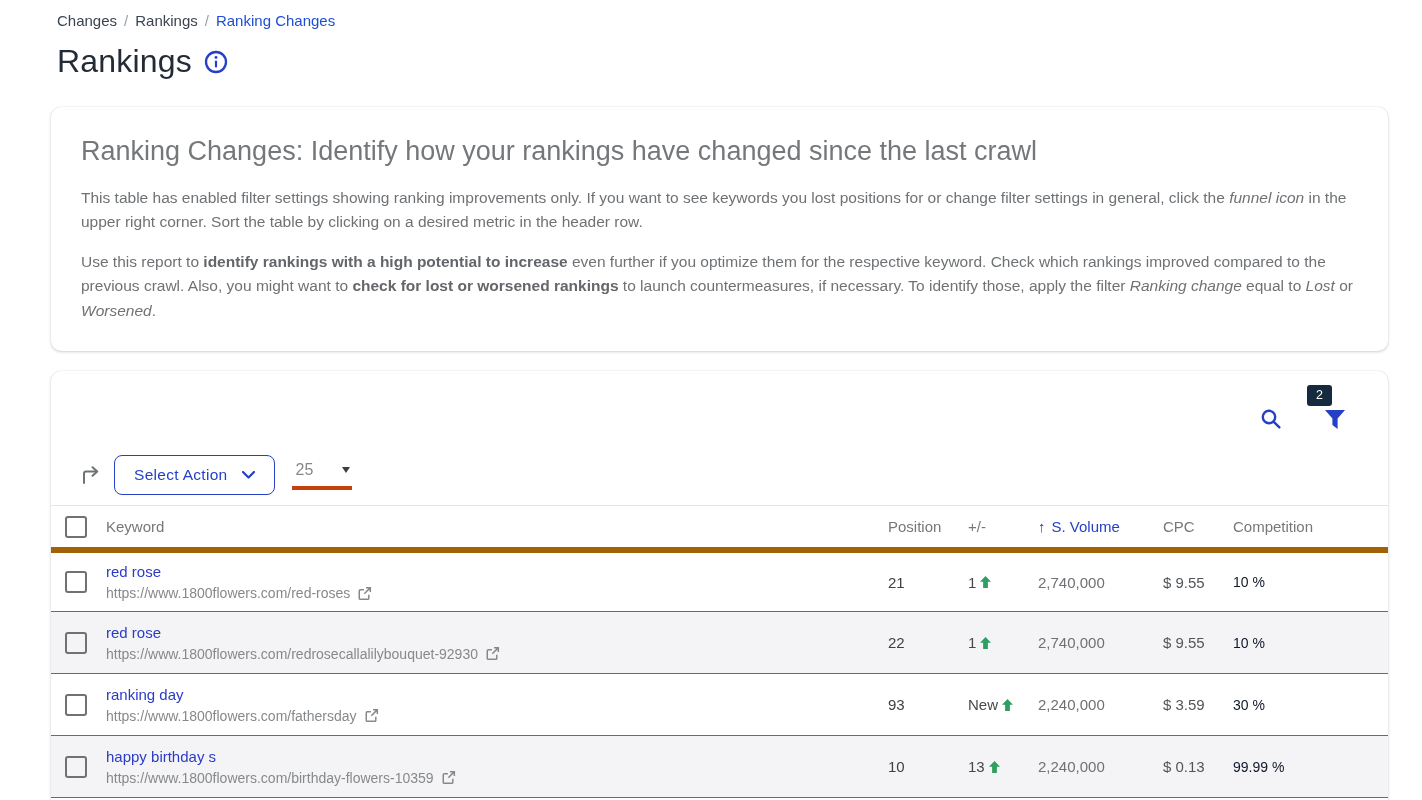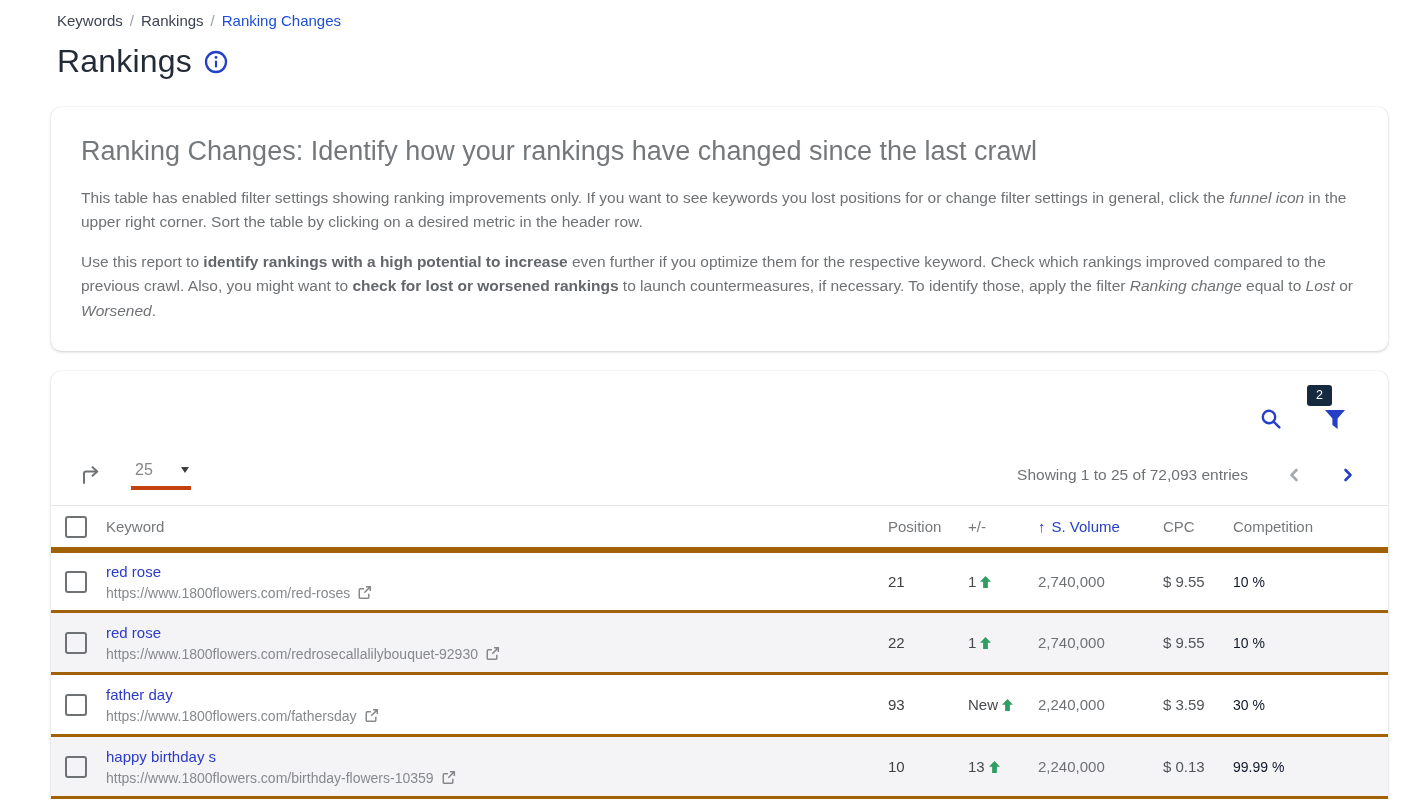--- a/index.html
+++ b/index.html
@@ -48,21 +48,21 @@
   .showing-text { font-size:15.5px; color:#6f7275; }
   .pg-chevron { margin-left:38px; cursor:default; display:flex; }
   .pg-chevron.active { cursor:pointer; }
 
   
   table { border-collapse:collapse; table-layout:fixed; width:100%; margin-top:9px; }
   col.c-check { width:55px; } col.c-kw { width:782px; } col.c-pos { width:80px; }
   col.c-chg { width:70px; } col.c-vol { width:125px; } col.c-cpc { width:70px; } col.c-comp { width:155px; }
   thead tr { height:44px; border-top:1px solid #e4e5e7; border-bottom:6px solid #a16207; }
   thead th { text-align:left; font-weight:400; font-size:15px; color:#75787b; vertical-align:middle; }
-  tbody tr { height:62px; border-bottom:3px solid #a16207; }
+  tbody tr { height:62px; border-bottom:1px solid #a16207; }
   tbody tr:nth-child(even) { background:#f4f4f6; }
   td { vertical-align:middle; }
   .cb { width:22px; height:22px; border:2px solid #6f7275; border-radius:3px; margin-left:14px; background:transparent; cursor:pointer; }
   .kw-link { color:#2b3bc7; font-size:15px; cursor:pointer; display:inline-block; margin-bottom:5px; }
   .url-line { display:flex; align-items:center; gap:7px; font-size:14px; color:#86898c; }
   .td-pos { font-size:15px; color:#404040; }
   .td-chg { font-size:15px; color:#45494c; }
   .chg-wrap { display:inline-flex; align-items:center; gap:4px; }
   .td-vol { font-size:15px; color:#6e7174; }
   .td-cpc { font-size:15px; color:#515559; }
@@ -70,21 +70,21 @@
   .sort-wrap { display:inline-flex; align-items:center; gap:6px; color:#2540c7; }
   .sort-arrow { font-size:15px; color:#2540c7; }
   .ext-icon { flex:0 0 auto; cursor:pointer; display:flex; }
 </style>
 </head>
 <body>
 
 <div class="page">
 
   <nav class="breadcrumb">
-    <span class="crumb-link">Keywords</span>
+    <span class="crumb-link">Changes</span>
     <span>/</span>
     <span class="crumb-link">Rankings</span>
     <span>/</span>
     <span class="crumb-current">Ranking Changes</span>
   </nav>
 
   <div class="page-title-row">
     <h1 class="page-title">Rankings</h1>
     <span style="display:flex;">
       <svg width="24" height="24" viewBox="0 0 24 24" fill="none">
@@ -118,38 +118,31 @@
       <span class="filter-badge">2</span>
     </div>
 
     <div class="action-row">
       <span class="share-icon">
         <svg width="22" height="22" viewBox="0 0 22 22" fill="none">
           <path d="M4 19 V9.5 Q4 7.5 6 7.5 H16" stroke="#6f7275" stroke-width="2" stroke-linecap="round" fill="none"></path>
           <path d="M12.5 3.2 L17.3 7.5 L12.5 11.8" stroke="#6f7275" stroke-width="2" stroke-linecap="round" stroke-linejoin="round" fill="none"></path>
         </svg>
       </span>
+      <button class="select-action-btn">
+        <span>Select Action</span>
+        <svg width="13" height="8" viewBox="0 0 13 8" fill="none">
+          <path d="M1 1 L6.5 6.5 L12 1" stroke="#2540c7" stroke-width="2.2" stroke-linecap="round" stroke-linejoin="round"></path>
+        </svg>
+      </button>
       <div class="pagesize">
         <span>25</span>
         <span class="caret"></span>
       </div>
 
-      <div class="action-right">
-        <span class="showing-text">Showing 1 to 25 of 72,093 entries</span>
-        <span class="pg-chevron">
-          <svg width="16" height="16" viewBox="0 0 16 16" fill="none">
-            <path d="M10.5 3 L5.5 8 L10.5 13" stroke="#a7aaad" stroke-width="2.6" stroke-linecap="round" stroke-linejoin="round"></path>
-          </svg>
-        </span>
-        <span class="pg-chevron active">
-          <svg width="16" height="16" viewBox="0 0 16 16" fill="none">
-            <path d="M5.5 3 L10.5 8 L5.5 13" stroke="#2540c7" stroke-width="2.6" stroke-linecap="round" stroke-linejoin="round"></path>
-          </svg>
-        </span>
-      </div>
     </div>
 
     <table>
       <colgroup>
         <col class="c-check">
           <col class="c-kw">
           <col class="c-pos">
           <col class="c-chg">
           <col class="c-vol">
           <col class="c-cpc">
@@ -229,21 +222,21 @@
           <td class="td-vol">2,740,000</td>
           <td class="td-cpc">$ 9.55</td>
           <td class="td-comp">10 %</td>
         </tr>
 
         <tr>
           <td>
               <div class="cb"></div>
             </td>
           <td>
-            <span class="kw-link">father day</span>
+            <span class="kw-link">ranking day</span>
             <span class="url-line">
                 <span>https://www.1800flowers.com/fathersday</span>
               <span class="ext-icon">
                   <svg width="15" height="15" viewBox="0 0 16 16" fill="none">
                     <path d="M12.6 9.2 V13 Q12.6 14.2 11.4 14.2 H3.6 Q2.4 14.2 2.4 13 V5.2 Q2.4 4 3.6 4 H7.4" stroke="#86898c" stroke-width="1.6"></path>
                     <path d="M9.6 1.8 H14.2 V6.4 M14 2 L7.8 8.2" stroke="#86898c" stroke-width="1.6"></path>
                   </svg>
                 </span>
             </span>
           </td>

